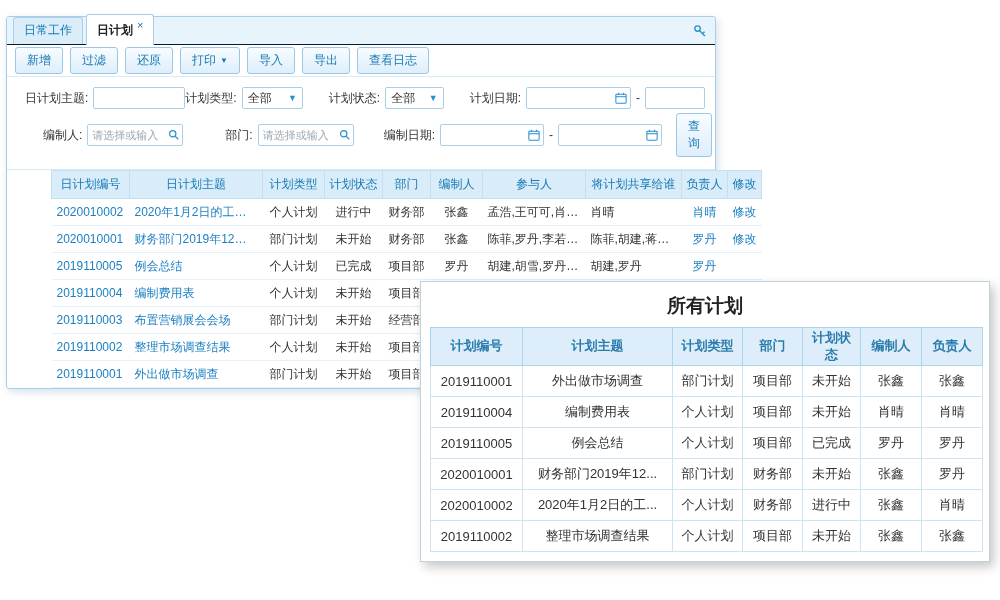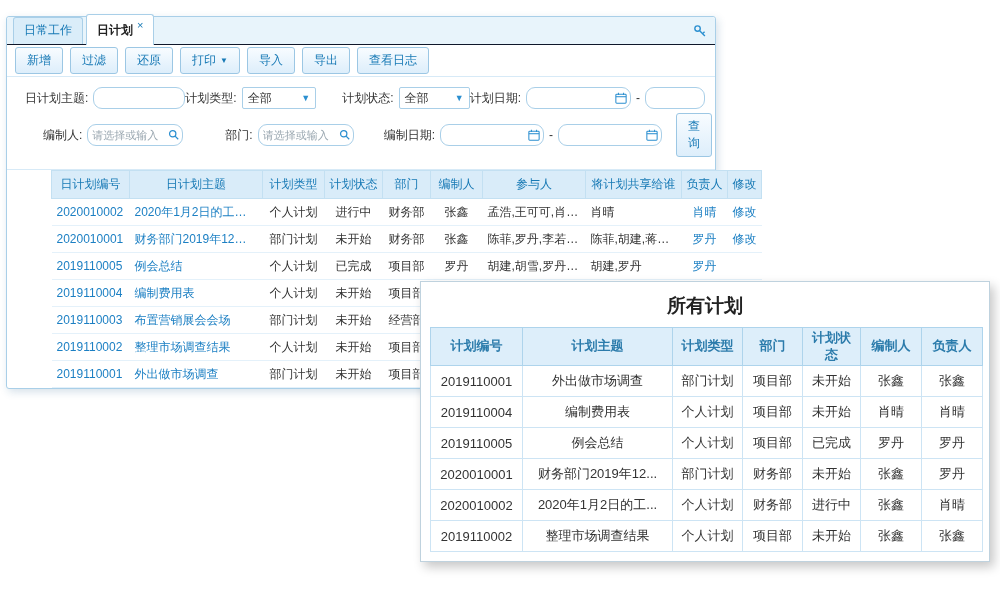--- a/index.html
+++ b/index.html
@@ -36,21 +36,21 @@
     background:linear-gradient(#f8fcff,#ddeefb); border:1px solid #9cc7e4; color:#1779b5;
     font-size:12px; padding:4px 11px; border-radius:3px; cursor:pointer;
     font-family:inherit; display:inline-flex; align-items:center; gap:4px;
   }
   .caret { font-size:8px; color:#1779b5; }
   
   .filter-area { padding:6px 8px 8px; border-bottom:1px solid #d7eaf7; }
   .frow { display:flex; align-items:center; margin:4px 0; }
   .flabel { color:#333; white-space:nowrap; }
   .tinput {
-    height:22px; border:1px solid #a9cfe8; border-radius:9px; font-size:12px;
+    height:22px; border:1px solid #a9cfe8; border-radius:2px; font-size:12px;
     padding:0 4px; color:#4d7c0f; font-family:inherit; outline:none; background:#fff;
   }
   .tinput::placeholder { color:#9aa7b0; font-size:11px; }
   .iconbox { position:relative; display:inline-flex; align-items:center; }
   .iconbox .in-icon { position:absolute; right:4px; top:5px; pointer-events:auto; cursor:pointer; line-height:0; }
   .fselect {
     height:22px; border:1px solid #a9cfe8; border-radius:2px; background:#fff;
     display:inline-flex; align-items:center; justify-content:space-between;
     padding:0 5px; cursor:pointer; color:#333;
   }
@@ -138,21 +138,21 @@
       <span class="flabel" style="margin-right:5px;">计划类型:</span>
       <div class="fselect" style="width:86px;">
         <span>全部</span>
         <span class="caret">▼</span>
       </div>
       <span class="flabel" style="margin-left:26px;margin-right:5px;">计划状态:</span>
       <div class="fselect" style="width:82px;">
         <span>全部</span>
         <span class="caret">▼</span>
       </div>
-      <span class="flabel" style="margin-right:5px;">计划日期:</span>
+      <span class="flabel" style="margin-left:26px;margin-right:5px;">计划日期:</span>
       <span class="iconbox">
         <input class="tinput" style="width: 105px; padding-right: 18px;">
         <span class="in-icon">
           <svg width="12" height="12" viewBox="0 0 14 14">
               <rect x="1" y="2.5" width="12" height="10.5" rx="1" fill="none" stroke="#2b8fd0" stroke-width="1.2"></rect>
               <line x1="1" y1="5.5" x2="13" y2="5.5" stroke="#2b8fd0" stroke-width="1.2"></line>
               <line x1="4" y1="0.8" x2="4" y2="3.4" stroke="#2b8fd0" stroke-width="1.2"></line>
               <line x1="10" y1="0.8" x2="10" y2="3.4" stroke="#2b8fd0" stroke-width="1.2"></line>
             </svg>
         </span>

